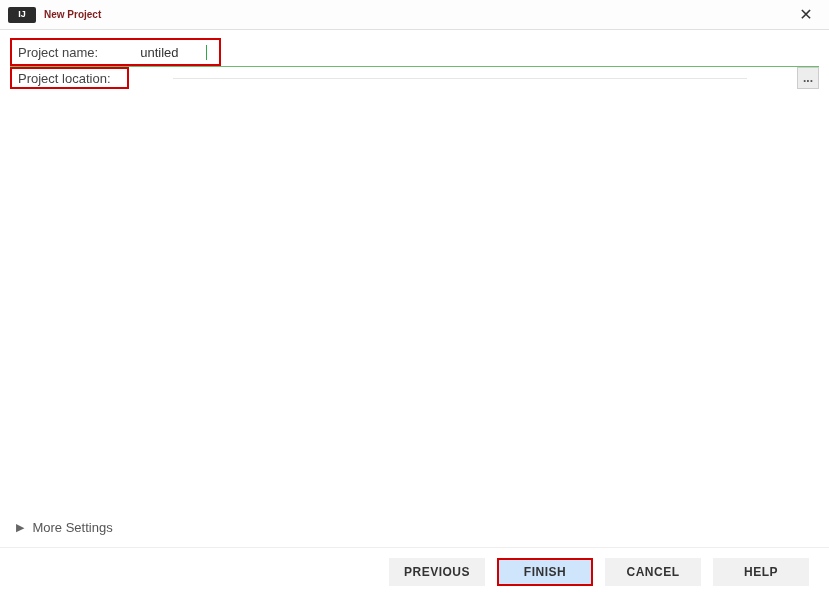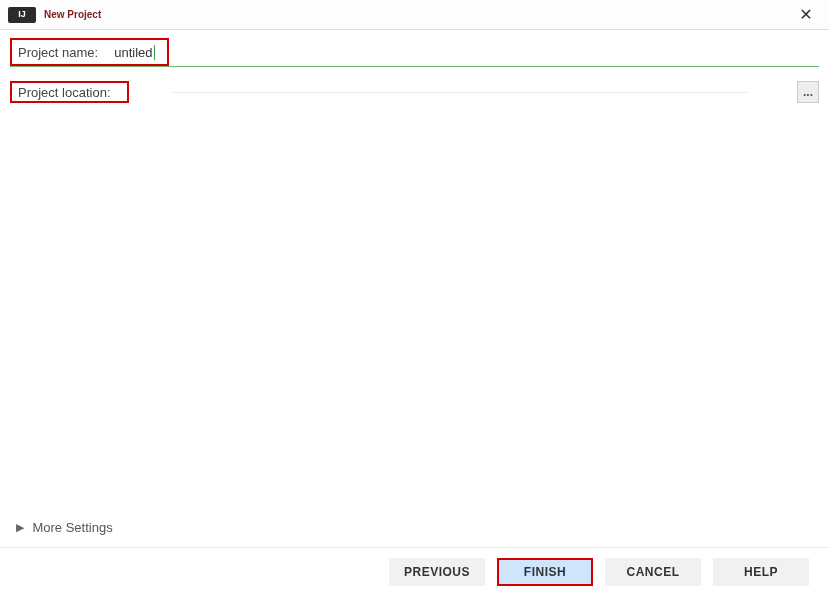--- a/index.html
+++ b/index.html
@@ -58,20 +58,21 @@
       padding: 8px 10px;
       height: calc(100% - 30px - 48px);
       position: relative;
     }
     .field-row {
       display: flex;
       align-items: center;
       min-height: 28px;
       padding: 2px 0;
       position: relative;
+      gap: 26px;
     }
     .field-row.highlight {
       display: inline-flex;
       border: 2px solid #d00000;
       padding-right: 12px;
     }
     .field-label {
       color: #444;
       padding: 0 6px;
     }
@@ -88,21 +89,20 @@
       height: 15px;
       background: #2aa84a;
       vertical-align: middle;
       margin-left: 1px;
     }
     .row1-wrap {
       margin-bottom: 0;
       border-bottom: 1px solid #6fba6f;
     }
     .row2-wrap {
-      margin-top: 14px;
       display: flex;
       align-items: stretch;
       gap: 44px;
     }
     .row2-inner {
       display: flex;
       align-items: center;
       border: 2px solid #d00000;
       flex: 0 0 auto;
       padding-right: 10px;

